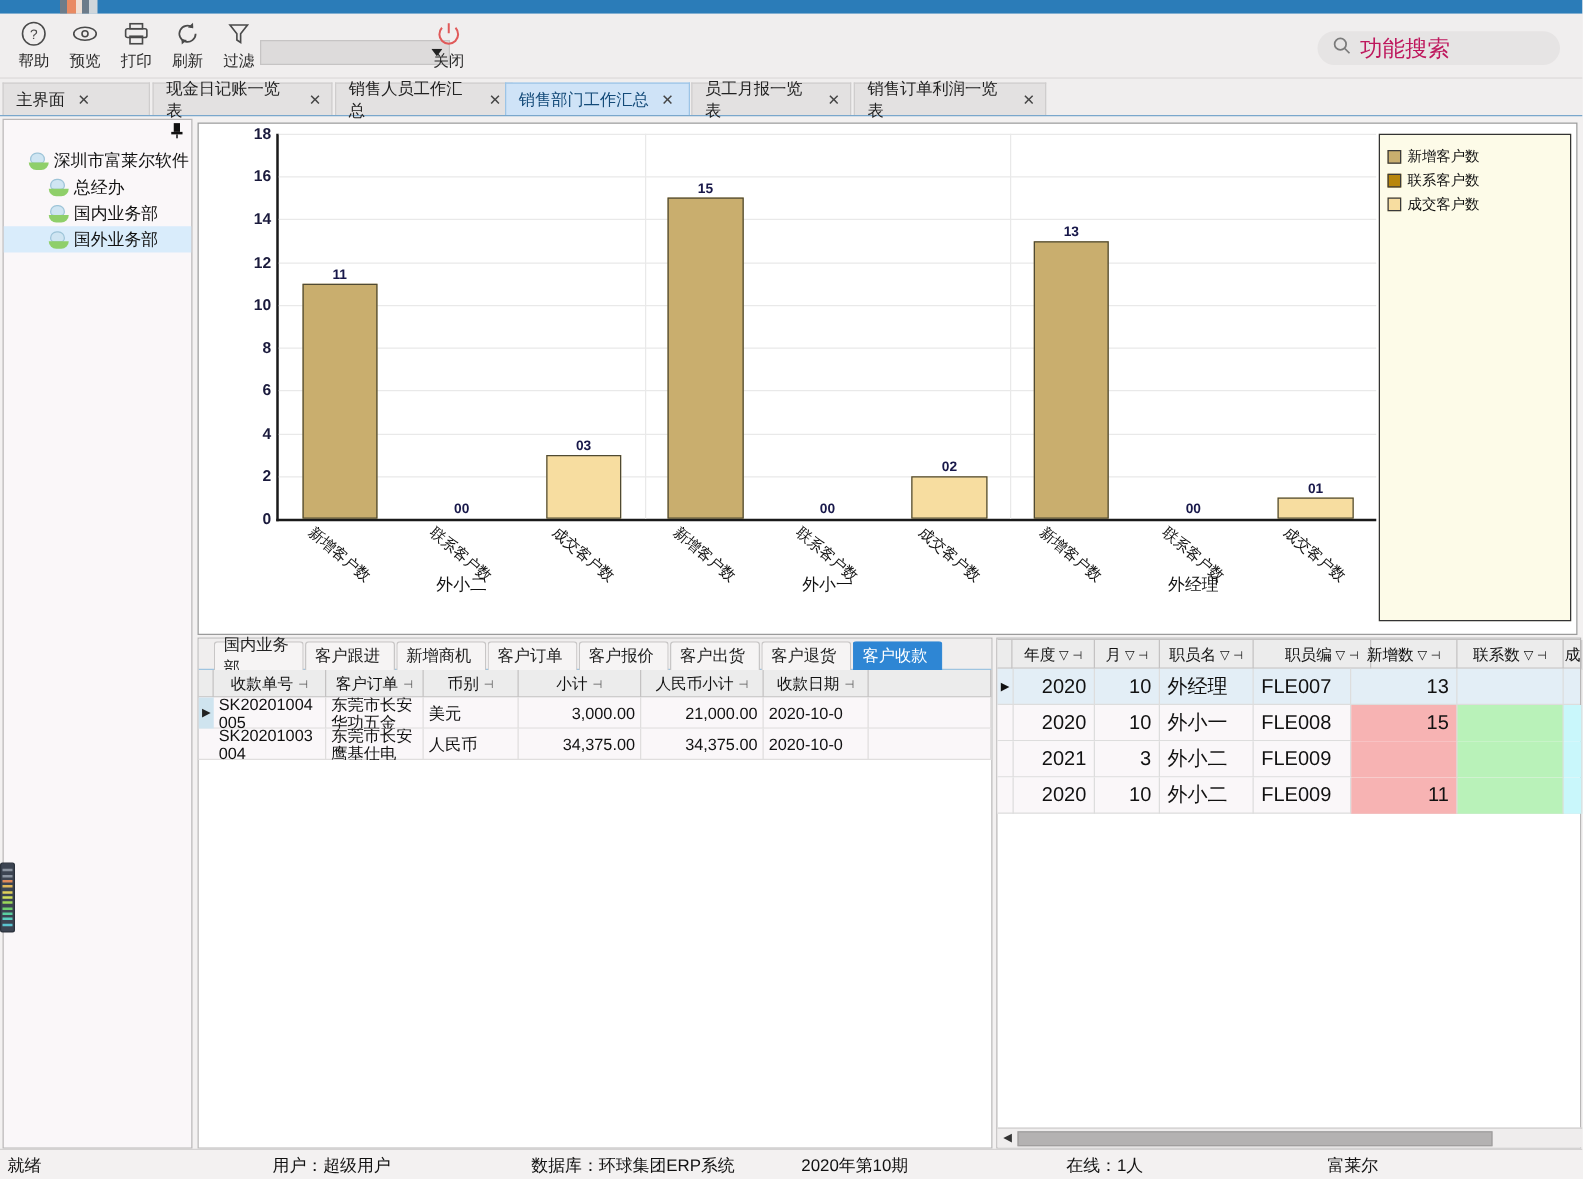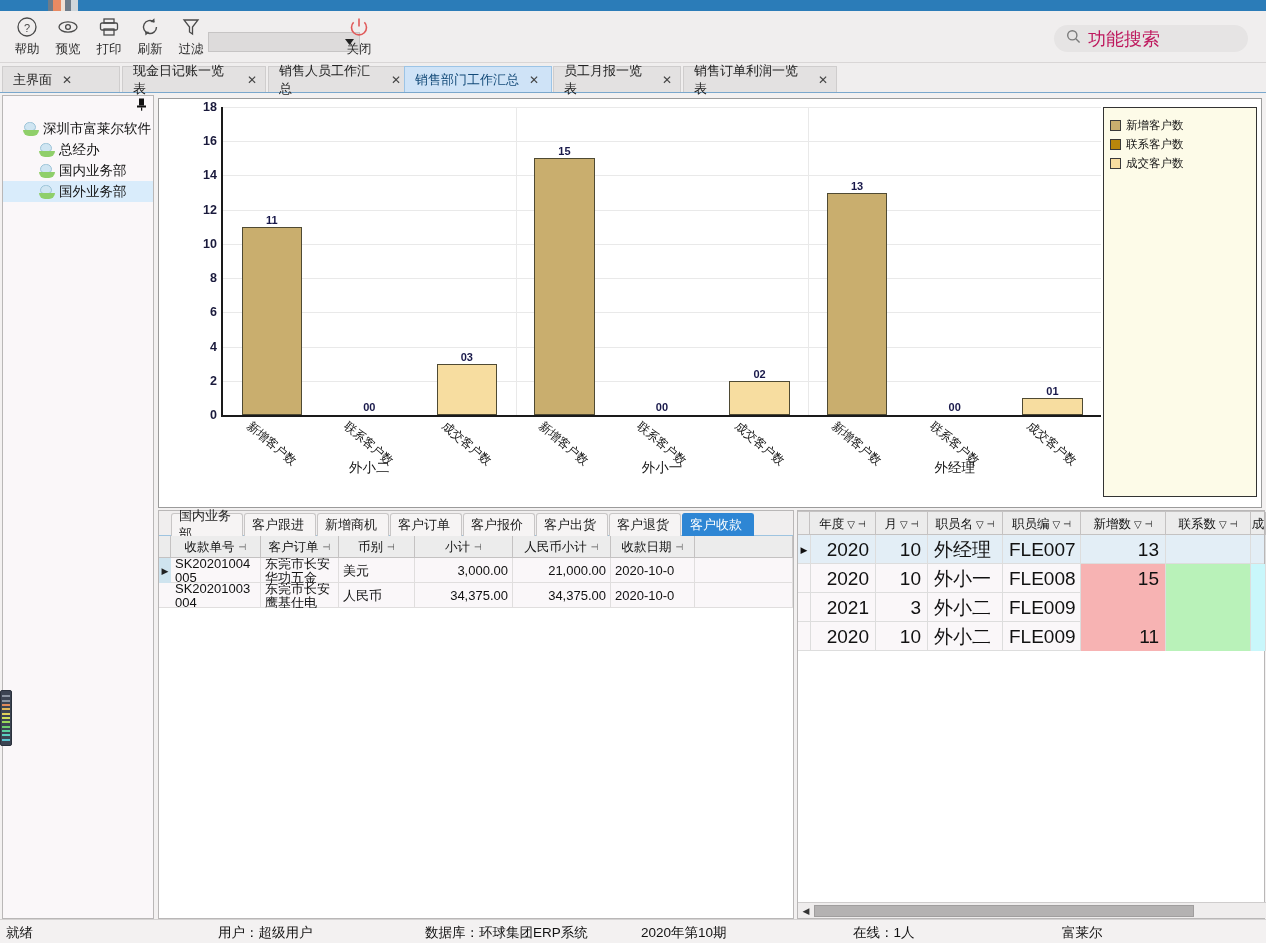--- a/index.html
+++ b/index.html
@@ -170,21 +170,21 @@
   }
   .rtitle { height: 26px; background: #f3f1f1; display: flex; align-items: center;
             justify-content: center; font-size: 14px; color: #111; }
   .rhead { position: relative; height: 24px; background: #ececec; border-top: 1px solid #c4c2c2; border-bottom: 1px solid #c4c2c2; }
   .rh { position: absolute; top: 0; height: 24px; border-right: 1px solid #c4c2c2;
         display: flex; align-items: center; justify-content: center; gap: 3px;
         font-size: 12.5px; color: #111; }
   .rrow { position: relative; height: 29px; border-bottom: 1px solid #ddd; background: #faf7f9; }
   .rrow.cur { background: #e3eef6; }
   .rc { position: absolute; top: 0; height: 29px; border-right: 1px solid #ddd;
-        display: flex; align-items: center; padding: 0 6px; font-size: 19px; color: #111; }
+        display: flex; align-items: center; padding: 0 6px; font-size: 16px; color: #111; }
   .rc.num { justify-content: flex-end; }
   .hscroll { position: absolute; left: 0; bottom: 0; width: 468px; height: 16px;
              background: #efeded; border-top: 1px solid #cfcdcd; display: flex; align-items: center; }
   .hscroll .arrow { width: 16px; text-align: center; font-size: 9px; color: #333; }
   .hscroll .thumb { height: 12px; background: #b4b2b2; border: 1px solid #a09e9e; }
 
   
   .statusbar {
     position: absolute; left: 0; bottom: 0; width: 1266px; height: 24px;
     background: #f3f1f1; border-top: 1px solid #d4d2d2;
@@ -567,21 +567,21 @@
     <div class="rh" style="left:78px;width:52px">
       <span>月</span>
       <span style="font-size:10px">▽</span>
         <span style="font-size:9px">⊣</span>
     </div>
     <div class="rh" style="left:130px;width:75px">
       <span>职员名</span>
       <span style="font-size:10px">▽</span>
         <span style="font-size:9px">⊣</span>
     </div>
-    <div class="rh" style="left:205px;width:78px">
+    <div class="rh" style="left:221px;width:78px">
       <span>职员编</span>
       <span style="font-size:10px">▽</span>
         <span style="font-size:9px">⊣</span>
     </div>
     <div class="rh" style="left:283px;width:85px">
       <span>新增数</span>
       <span style="font-size:10px">▽</span>
         <span style="font-size:9px">⊣</span>
     </div>
     <div class="rh" style="left:368px;width:85px">

